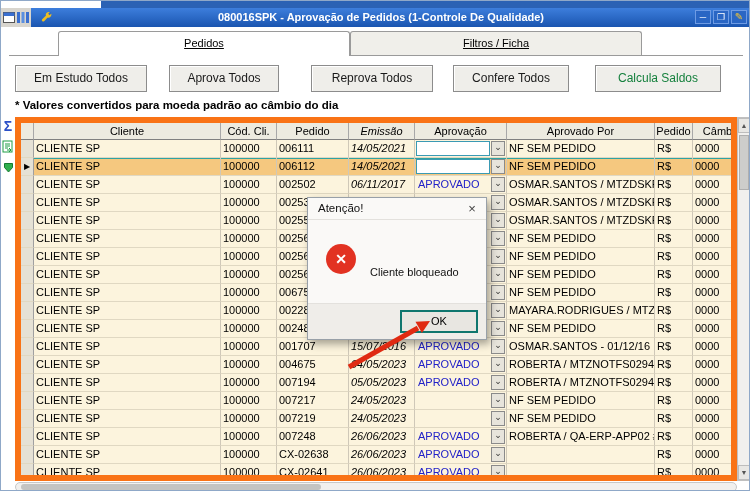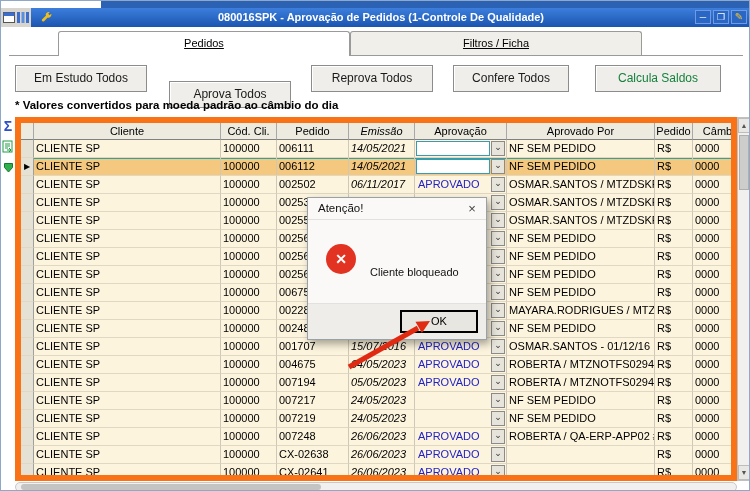--- a/index.html
+++ b/index.html
@@ -35,21 +35,21 @@
   .tab.active { background:#fff; height:25px; z-index:2; }
   .tab.inactive { background:#F0EFEA; }
   .tab1 { left:49px; width:292px; }
   .tab2 { left:341px; width:292px; }
   .tab-label { text-decoration:underline; }
 
   
   .abtn { position:absolute; top:64px; height:27px; background:#EFEEEA; border:1px solid #8C8C8C;
           box-shadow:inset 1px 1px 0 #fff; font-size:12px; text-align:center; line-height:25px; color:#1A1A1A; }
   .b1 { left:14px;  width:132px; }
-  .b2 { left:168px; width:122px;margin-top:16px; }
+  .b2 { left:168px; width:110px; }
   .b3 { left:310px; width:122px; }
   .b4 { left:452px; width:116px;text-align:center; }
   .b5 { left:594px; width:126px; color:#15803d; }
 
   .note { position:absolute; left:14px; top:98px; font-weight:bold; font-size:11.5px; }
 
   
   .side-icons { position:absolute; left:0; top:118px; width:14px; display:flex; flex-direction:column;
                 gap:7px; align-items:center; }
   .sigma { color:#2B50C8; font-weight:bold; font-size:14px; line-height:14px; }
@@ -99,21 +99,21 @@
                font-size:11.5px; color:#111; }
   .dlg-close { position:absolute; right:6px; top:3px; width:16px; height:16px; text-align:center;
                font-size:13px; line-height:15px; color:#444; }
   .dlg-icon { position:absolute; left:18px; top:46px; width:30px; height:30px; border-radius:50%;
               background:#E23222; color:#fff; font-weight:bold; text-align:center; line-height:30px;
               font-size:14px; }
   .dlg-msg { position:absolute; left:62px; top:68px; font-size:11px; color:#111; }
   .dlg-footer { position:absolute; left:0; right:0; bottom:0; height:36px; background:#EFEDE9;
                 border-top:1px solid #E3E1DD; }
   .dlg-ok { position:absolute; left:92px; top:6px; width:78px; height:23px; background:#E8E6E1;
-            border:2px solid #000000; font-family:"Liberation Sans",sans-serif; font-size:11px;
+            border:2px solid #0f766e; font-family:"Liberation Sans",sans-serif; font-size:11px;
             text-align:center; line-height:19px; }
 
   .annot { position:absolute; left:0; top:0; z-index:40; pointer-events:none; }
 </style>
 </head>
 <body>
 
 <div class="screen">
 
   <div class="top-sliver">

